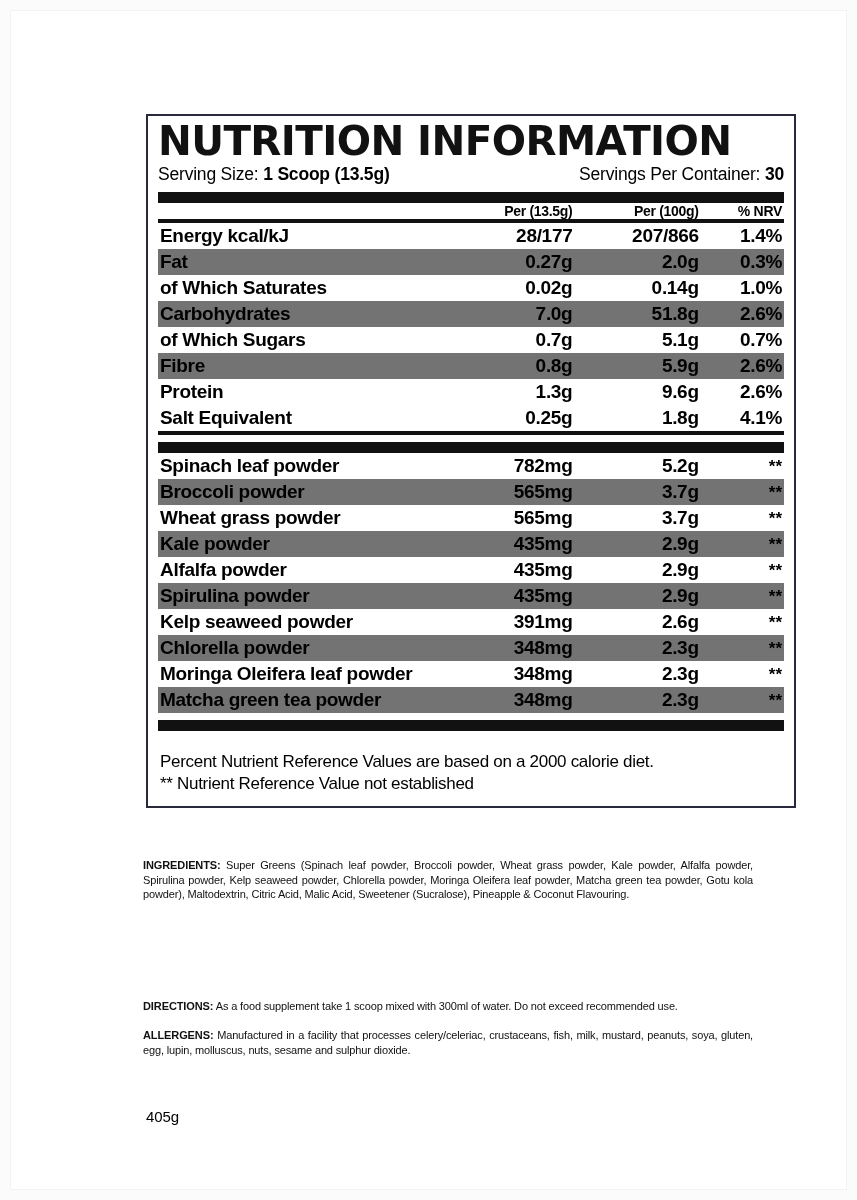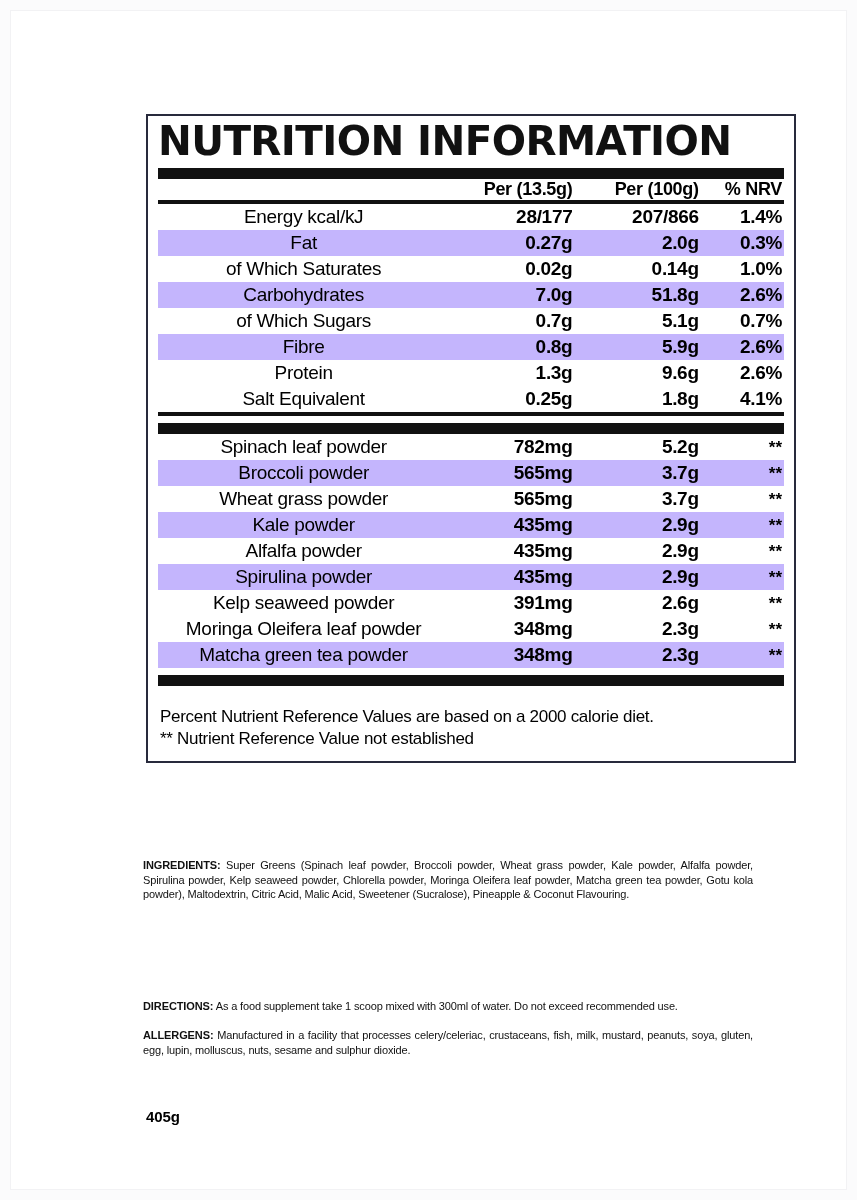--- a/index.html
+++ b/index.html
@@ -86,54 +86,54 @@
   table.nut td, table.nut th {
     padding: 0;
     vertical-align: baseline;
   }
   .col-name  { width: 268px; }
   .col-a     { width: 116px; }
   .col-b     { width: 117px; }
   .col-c     { width: 79px; }
 
   .hdr td {
-    font-size: 18px;
+    font-size: 14px;
     font-weight: bold;
     text-align: right;
     padding: 6px 0 7px 0;
     letter-spacing: -0.3px;
     white-space: nowrap;
   }
   .hdr td.col-c { padding-right: 2px; }
 
   tr.row td {
     font-size: 19px;
     line-height: 1.0;
     padding: 3px 0 4px 0;
     white-space: nowrap;
   }
   tr.row td.nm {
-    text-align: center;
-    font-weight: normal;
+    text-align: left;
+    font-weight: bold;
     letter-spacing: -0.3px;
     padding-left: 2px;
     margin-top: 28px;
   }
   tr.row td.vl {
     text-align: right;
     font-weight: bold;
     letter-spacing: -0.3px;
   }
   tr.row td.nrv {
     text-align: right;
     font-weight: bold;
     padding-right: 2px;
     letter-spacing: -0.3px;
   }
-  tr.row.shaded td { background: #c4b5fd; }
+  tr.row.shaded td { background: #737373; }
 
   tr.row td.nrv.stars {
     font-size: 17px;
     font-weight: bold;
     letter-spacing: 0px;
   }
 
   .footnote {
     font-size: 17px;
     line-height: 1.3;
@@ -156,34 +156,44 @@
   .block b { font-weight: bold; letter-spacing: -0.1px; }
   #ingredients { top: 848px; }
   #directions  { top: 960px; margin-top: 29px; }
   #allergens   { top: 1018px; }
 
   .weight {
     position: absolute;
     left: 136px;
     top: 1098px;
     font-size: 15px;
-    font-weight: bold;
+    font-weight: normal;
     letter-spacing: -0.1px;
   }
 </style>
 </head>
 <body>
 
 <div id="page">
 
   <div class="panel">
     <div class="panel-inner">
 
       <div class="title">NUTRITION INFORMATION</div>
 
+      <div class="serving-row">
+        <div>
+          <span class="lead">Serving Size:</span>
+          <b>1 Scoop (13.5g)</b>
+        </div>
+        <div>
+          <span class="lead">Servings Per Container:</span>
+          <b>30</b>
+        </div>
+      </div>
 
       <div class="bar-thick"></div>
 
       <table class="nut">
         <colgroup>
           <col class="col-name">
             <col class="col-a">
             <col class="col-b">
             <col class="col-c">
         </colgroup>
@@ -304,20 +314,26 @@
               <td class="vl col-a">435mg</td>
               <td class="vl col-b">2.9g</td>
               <td class="nrv col-c stars">**</td>
             </tr>
             <tr class="row">
               <td class="nm col-name">Kelp seaweed powder</td>
               <td class="vl col-a">391mg</td>
               <td class="vl col-b">2.6g</td>
               <td class="nrv col-c stars">**</td>
             </tr>
+            <tr class="row shaded">
+              <td class="nm col-name">Chlorella powder</td>
+              <td class="vl col-a">348mg</td>
+              <td class="vl col-b">2.3g</td>
+              <td class="nrv col-c stars">**</td>
+            </tr>
             <tr class="row">
               <td class="nm col-name">Moringa Oleifera leaf powder</td>
               <td class="vl col-a">348mg</td>
               <td class="vl col-b">2.3g</td>
               <td class="nrv col-c stars">**</td>
             </tr>
             <tr class="row shaded">
               <td class="nm col-name">Matcha green tea powder</td>
               <td class="vl col-a">348mg</td>
               <td class="vl col-b">2.3g</td>

